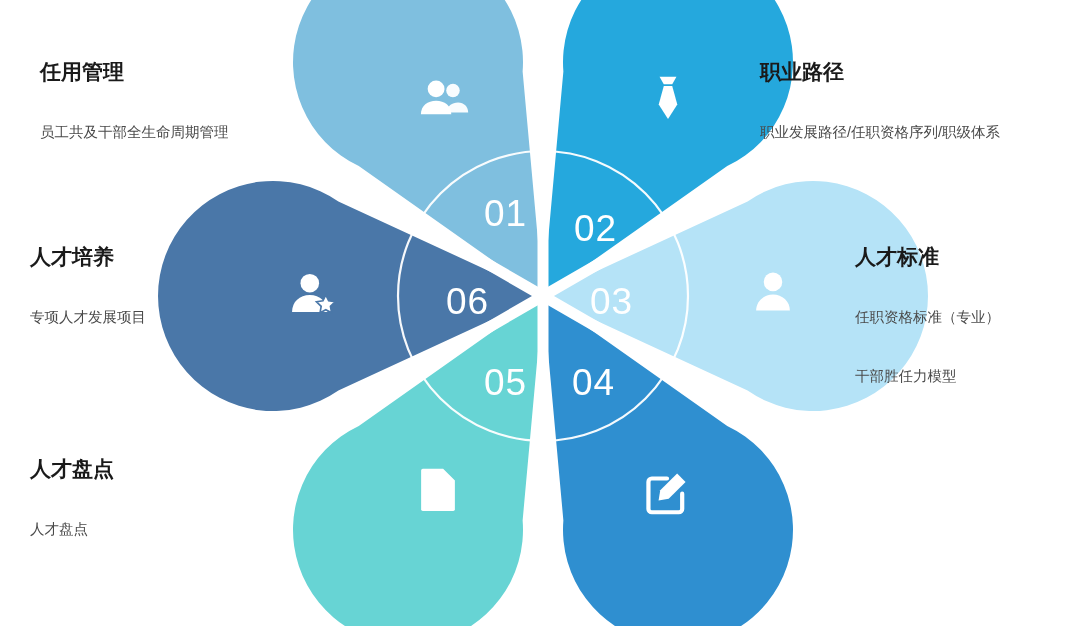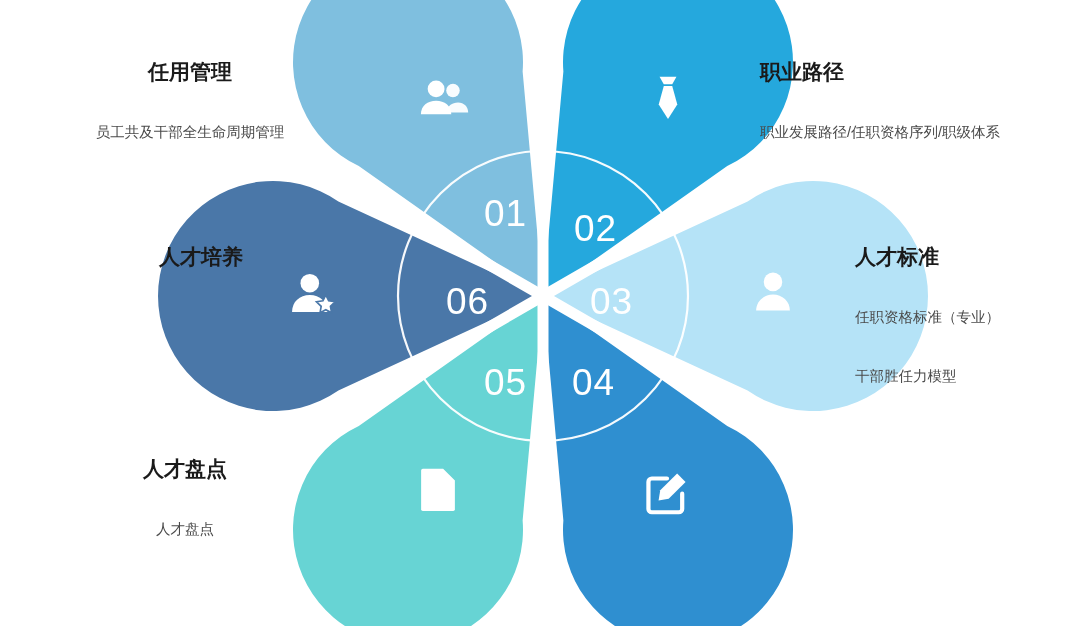--- a/index.html
+++ b/index.html
@@ -40,29 +40,29 @@
     font-size: 14.5px;
     color: #4a4a4a;
     line-height: 25px;
     white-space: nowrap;
     margin-top: 34px;
   }
   .label.right {
     text-align: left;
   }
   .label.left {
-    text-align: center;
+    text-align: left;
   }
   
   #lbl-01 { left: 40px; top: 58px; width: 300px; }
   #lbl-02 { left: 760px; top: 58px; width: 330px; }
   #lbl-03 { left: 855px; top: 243px; width: 230px; }
   #lbl-04 { left: 752px; top: 455px; width: 330px; }
   #lbl-05 { left: 30px; top: 455px; width: 310px; }
-  #lbl-06 { left: 46px; top: 243px; width: 310px; }
+  #lbl-06 { left: 30px; top: 243px; width: 310px; }
 
   .num {
     position: absolute;
     font-size: 37px;
     color: #ffffff;
     letter-spacing: 1px;
     font-family: "Liberation Sans", sans-serif;
   }
   .icon-wrap {
     position: absolute;
@@ -195,15 +195,16 @@
   </div>
 
 
   <div class="label left" id="lbl-05">
     <div class="title">人才盘点</div>
     <div class="desc">人才盘点</div>
   </div>
 
   <div class="label left" id="lbl-06">
     <div class="title">人才培养</div>
+    <div class="desc">专项人才发展项目</div>
   </div>
 
 </div>
 
 </body></html>

